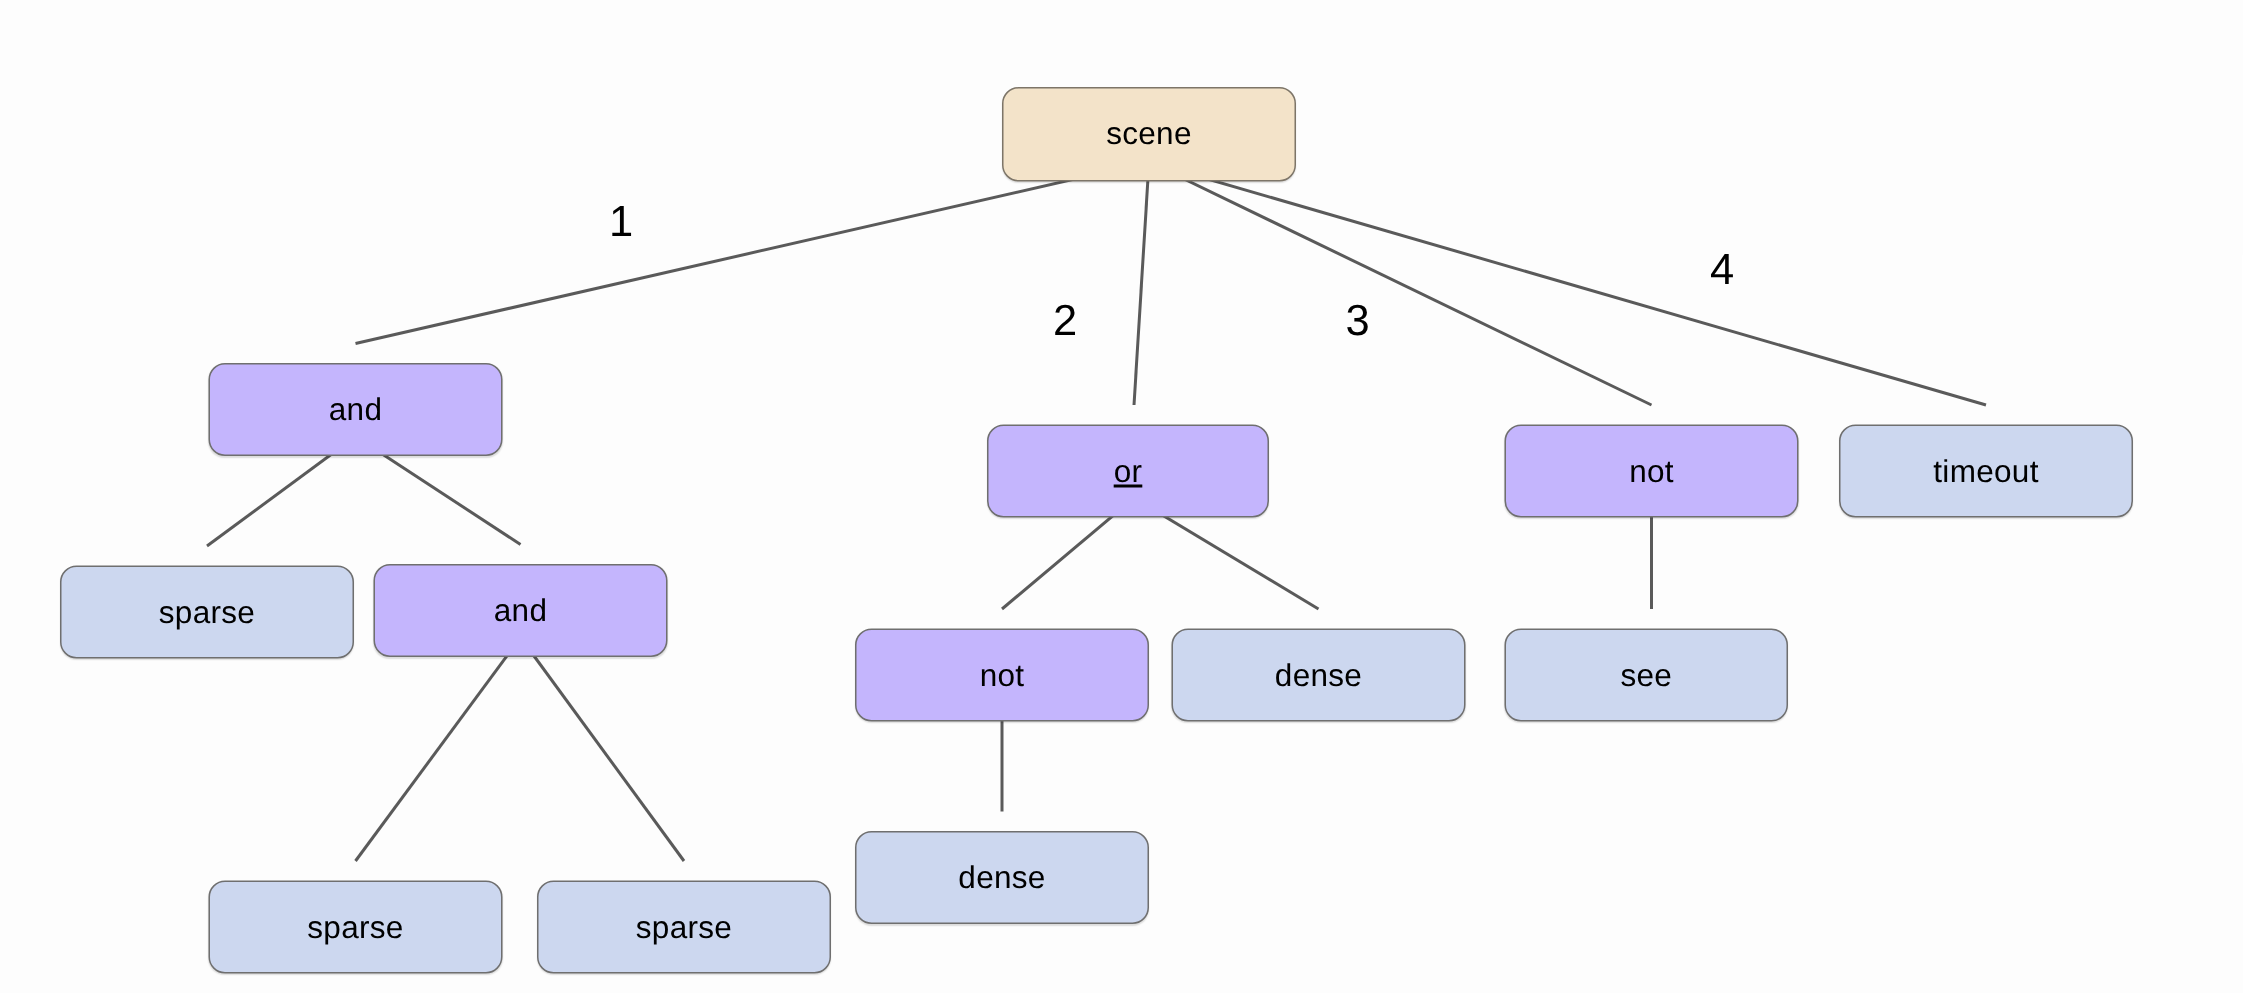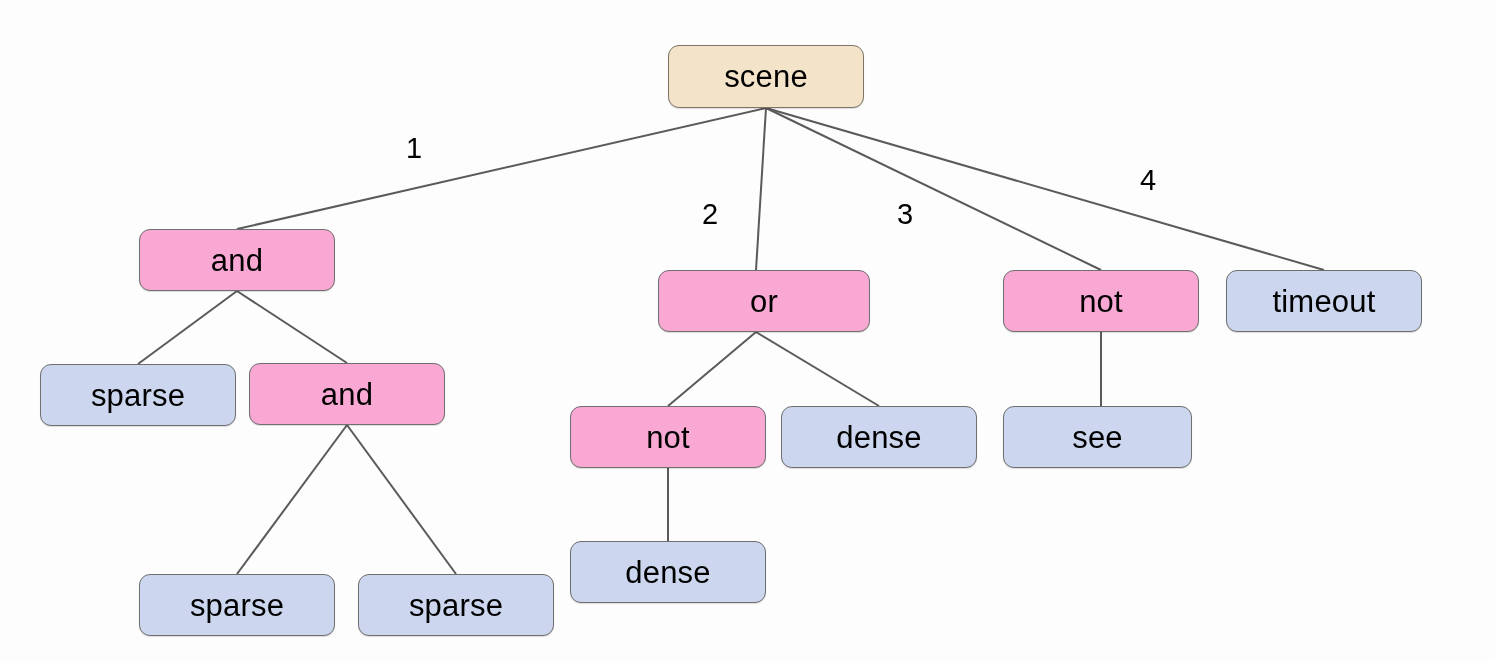--- a/index.html
+++ b/index.html
@@ -24,29 +24,30 @@
   }
   .node {
     position: absolute;
     box-sizing: border-box;
     border: 1.6px solid #6f6f6f;
     border-radius: 11px;
     display: flex;
     align-items: center;
     justify-content: center;
     color: #000000;
-    font-size: 31px;
+    font-size: 21px;
     line-height: 1;
     letter-spacing: 0.2px;
     box-shadow: 0 1px 1px rgba(0,0,0,0.13);
     z-index: 2;
     white-space: nowrap;
+    margin-top: 13px;
   }
   .node.root     { background: #f3e3c9; border-color: #7d7568; }
-  .node.operator { background: #f9a8d4; border-color: #6f6f6f; }
+  .node.operator { background: #c4b5fd; border-color: #6f6f6f; }
   .node.terminal { background: #ccd7ef; border-color: #6f6f6f; }
   .edge-label {
     position: absolute;
     font-size: 29px;
     color: #000000;
     line-height: 1;
     z-index: 3;
     white-space: nowrap;
   }
 </style>
@@ -68,21 +69,21 @@
       <line x1="668" y1="468" x2="668" y2="541" stroke="#5a5a5a" stroke-width="2"></line>
       <line x1="1101" y1="332" x2="1101" y2="406" stroke="#5a5a5a" stroke-width="2"></line>
     </svg>
   <div id="node-layer">
       <div class="node root" style="left: 668px; top: 45px; width: 196px; height: 63px;">
         <span>scene</span>
       </div>
       <div class="node operator" style="left: 139px; top: 229px; width: 196px; height: 62px;">
         <span>and</span>
       </div>
-      <div class="node operator" style="left: 658px; top: 270px; width: 212px; height: 62px;">
+      <div class="node operator" style="left: 658px; top: 270px; width: 188px; height: 62px; text-decoration: underline;">
         <span>or</span>
       </div>
       <div class="node operator" style="left: 1003px; top: 270px; width: 196px; height: 62px;">
         <span>not</span>
       </div>
       <div class="node terminal" style="left: 1226px; top: 270px; width: 196px; height: 62px;">
         <span>timeout</span>
       </div>
       <div class="node terminal" style="left: 40px; top: 364px; width: 196px; height: 62px;">
         <span>sparse</span>

